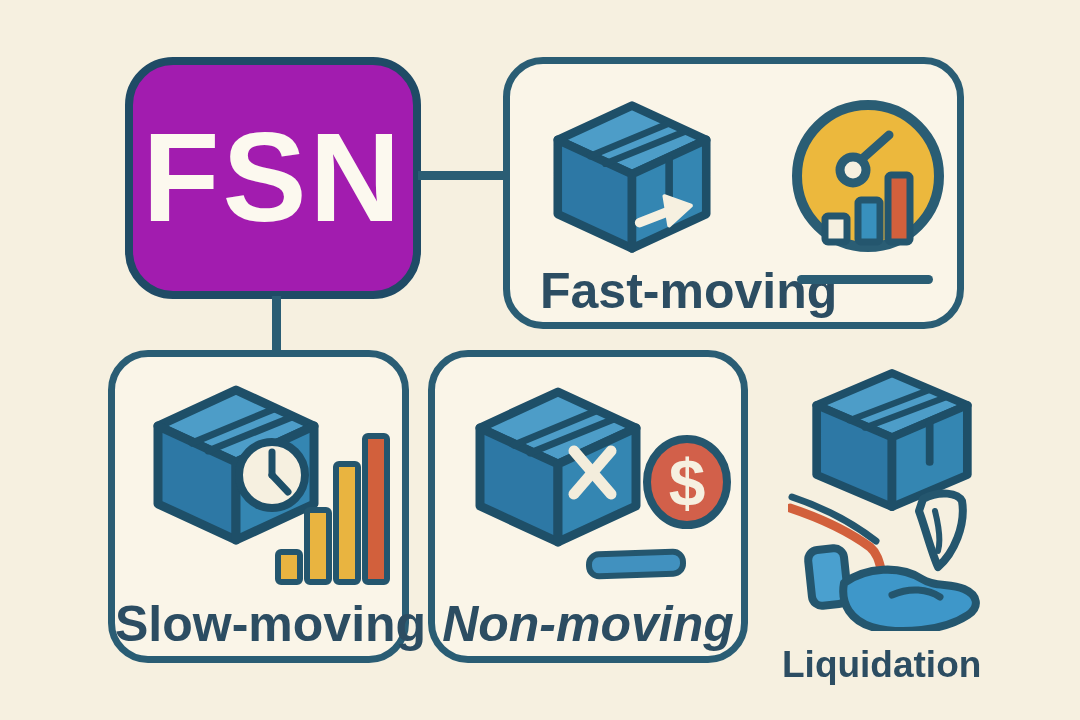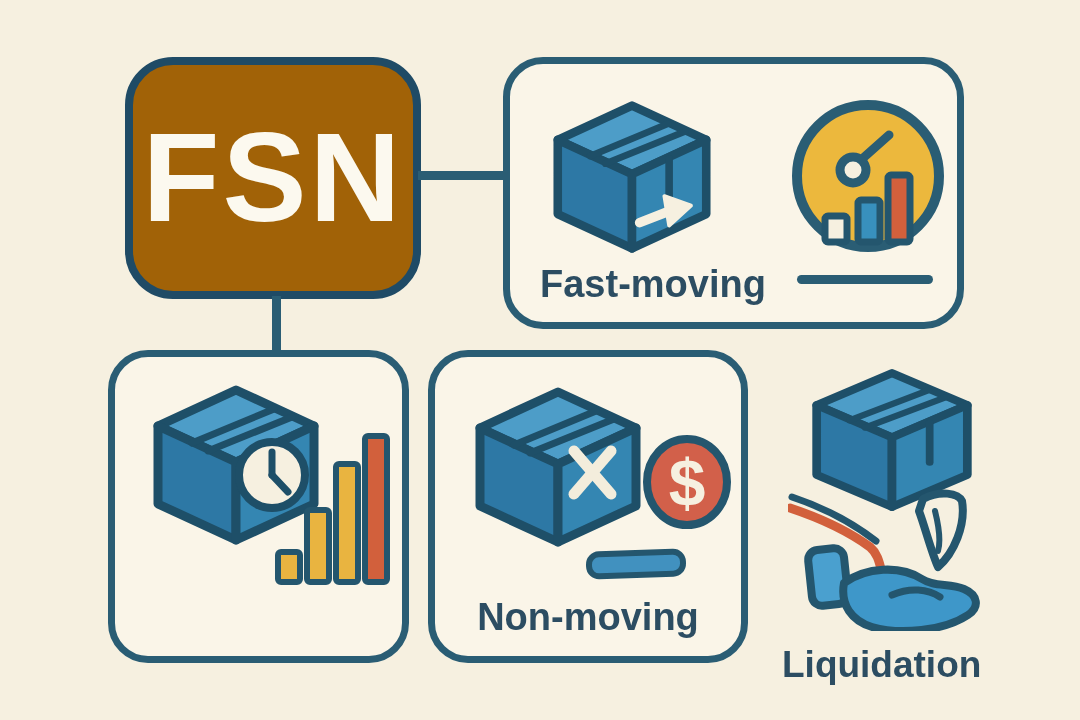--- a/index.html
+++ b/index.html
@@ -5,21 +5,21 @@
   html, body { margin: 0; padding: 0; background: #f6f0e0; }
   #stage {
     position: relative; width: 1080px; height: 720px;
     background: #f6f0e0; overflow: hidden;
     font-family: "Liberation Sans", sans-serif;
   }
 
   
   .fsn-box {
     position: absolute; left: 125px; top: 57px; width: 296px; height: 242px;
-    background: #a16207; border: 8px solid #1f4b66; border-radius: 48px;
+    background: #a21caf; border: 8px solid #1f4b66; border-radius: 48px;
     box-sizing: border-box; display: flex; align-items: center; justify-content: center;
   }
   .fsn-text {
     color: #fcf9ef; font-size: 126px; font-weight: 700; letter-spacing: 3px; line-height: 1;
   }
 
   
   .conn { position: absolute; background: #2a5d74; }
   .conn-h { left: 418px; top: 171px; width: 88px; height: 9px; }
   .conn-v { left: 272px; top: 296px; width: 9px; height: 58px; }
@@ -29,25 +29,25 @@
     position: absolute; background: #faf5e8;
     border: 7px solid #2a5d74; border-radius: 40px; box-sizing: border-box;
   }
   .card-fast { left: 503px; top: 57px; width: 461px; height: 272px; }
   .card-slow { left: 108px; top: 350px; width: 301px; height: 313px; }
   .card-non  { left: 428px; top: 350px; width: 320px; height: 313px; }
   .group-liq { position: absolute; left: 782px; top: 355px; width: 218px; height: 320px; }
 
   .cat-label {
     position: absolute; color: #2c4d62; font-weight: 700;
-    font-size: 38px; line-height: 1.1; white-space: nowrap;
+    font-size: 50px; line-height: 1.1; white-space: nowrap;
   }
   .label-fast { left: 30px; top: 200px; }
   .label-slow { left: 0; top: 240px; width: 100%; text-align: center; }
-  .label-non  { left: 0; top: 240px; width: 100%; text-align: center; }
+  .label-non  { left: 0; top: 240px; width: 100%; text-align: center; font-style: italic; }
   .label-liq  { left: 0; top: 290px; width: 100%; text-align: left; font-size: 37px; }
 
   .rule {
     position: absolute; left: 287px; top: 211px; width: 136px; height: 9px;
     background: #2a5d74; border-radius: 5px;
   }
 
   .icon { position: absolute; }
   .pill {
     position: absolute; left: 151px; top: 193px; width: 100px; height: 28px;
@@ -120,20 +120,21 @@
 
     <svg class="icon" style="left:159px;top:75px;width:117px;height:156px" viewBox="0 0 117 156">
       <g stroke="#24566e" stroke-width="6" stroke-linejoin="round">
         <rect x="4" y="120" width="22" height="30" rx="3" fill="#e9b440"></rect>
         <rect x="33" y="78" width="22" height="72" rx="3" fill="#e9b440"></rect>
         <rect x="62" y="32" width="22" height="118" rx="3" fill="#e9b440"></rect>
         <rect x="91" y="4" width="22" height="146" rx="3" fill="#d2603c"></rect>
       </g>
     </svg>
 
+    <div class="cat-label label-slow">Slow-moving</div>
   </div>
 
   <div class="card card-non">
     <svg class="icon" style="left:35px;top:27px;width:176px;height:166px" viewBox="0 0 176 166">
       <g stroke="#1e4f68" stroke-width="9" stroke-linejoin="round">
         <polygon points="88,8 166,44 88,80 10,44" fill="#4d9dc8"></polygon>
         <polygon points="10,44 88,80 88,158 10,122" fill="#2d78a5"></polygon>
         <polygon points="166,44 88,80 88,158 166,122" fill="#3486b2"></polygon>
       </g>
       <g stroke="#1e4f68" stroke-width="7" stroke-linecap="round" fill="none">

